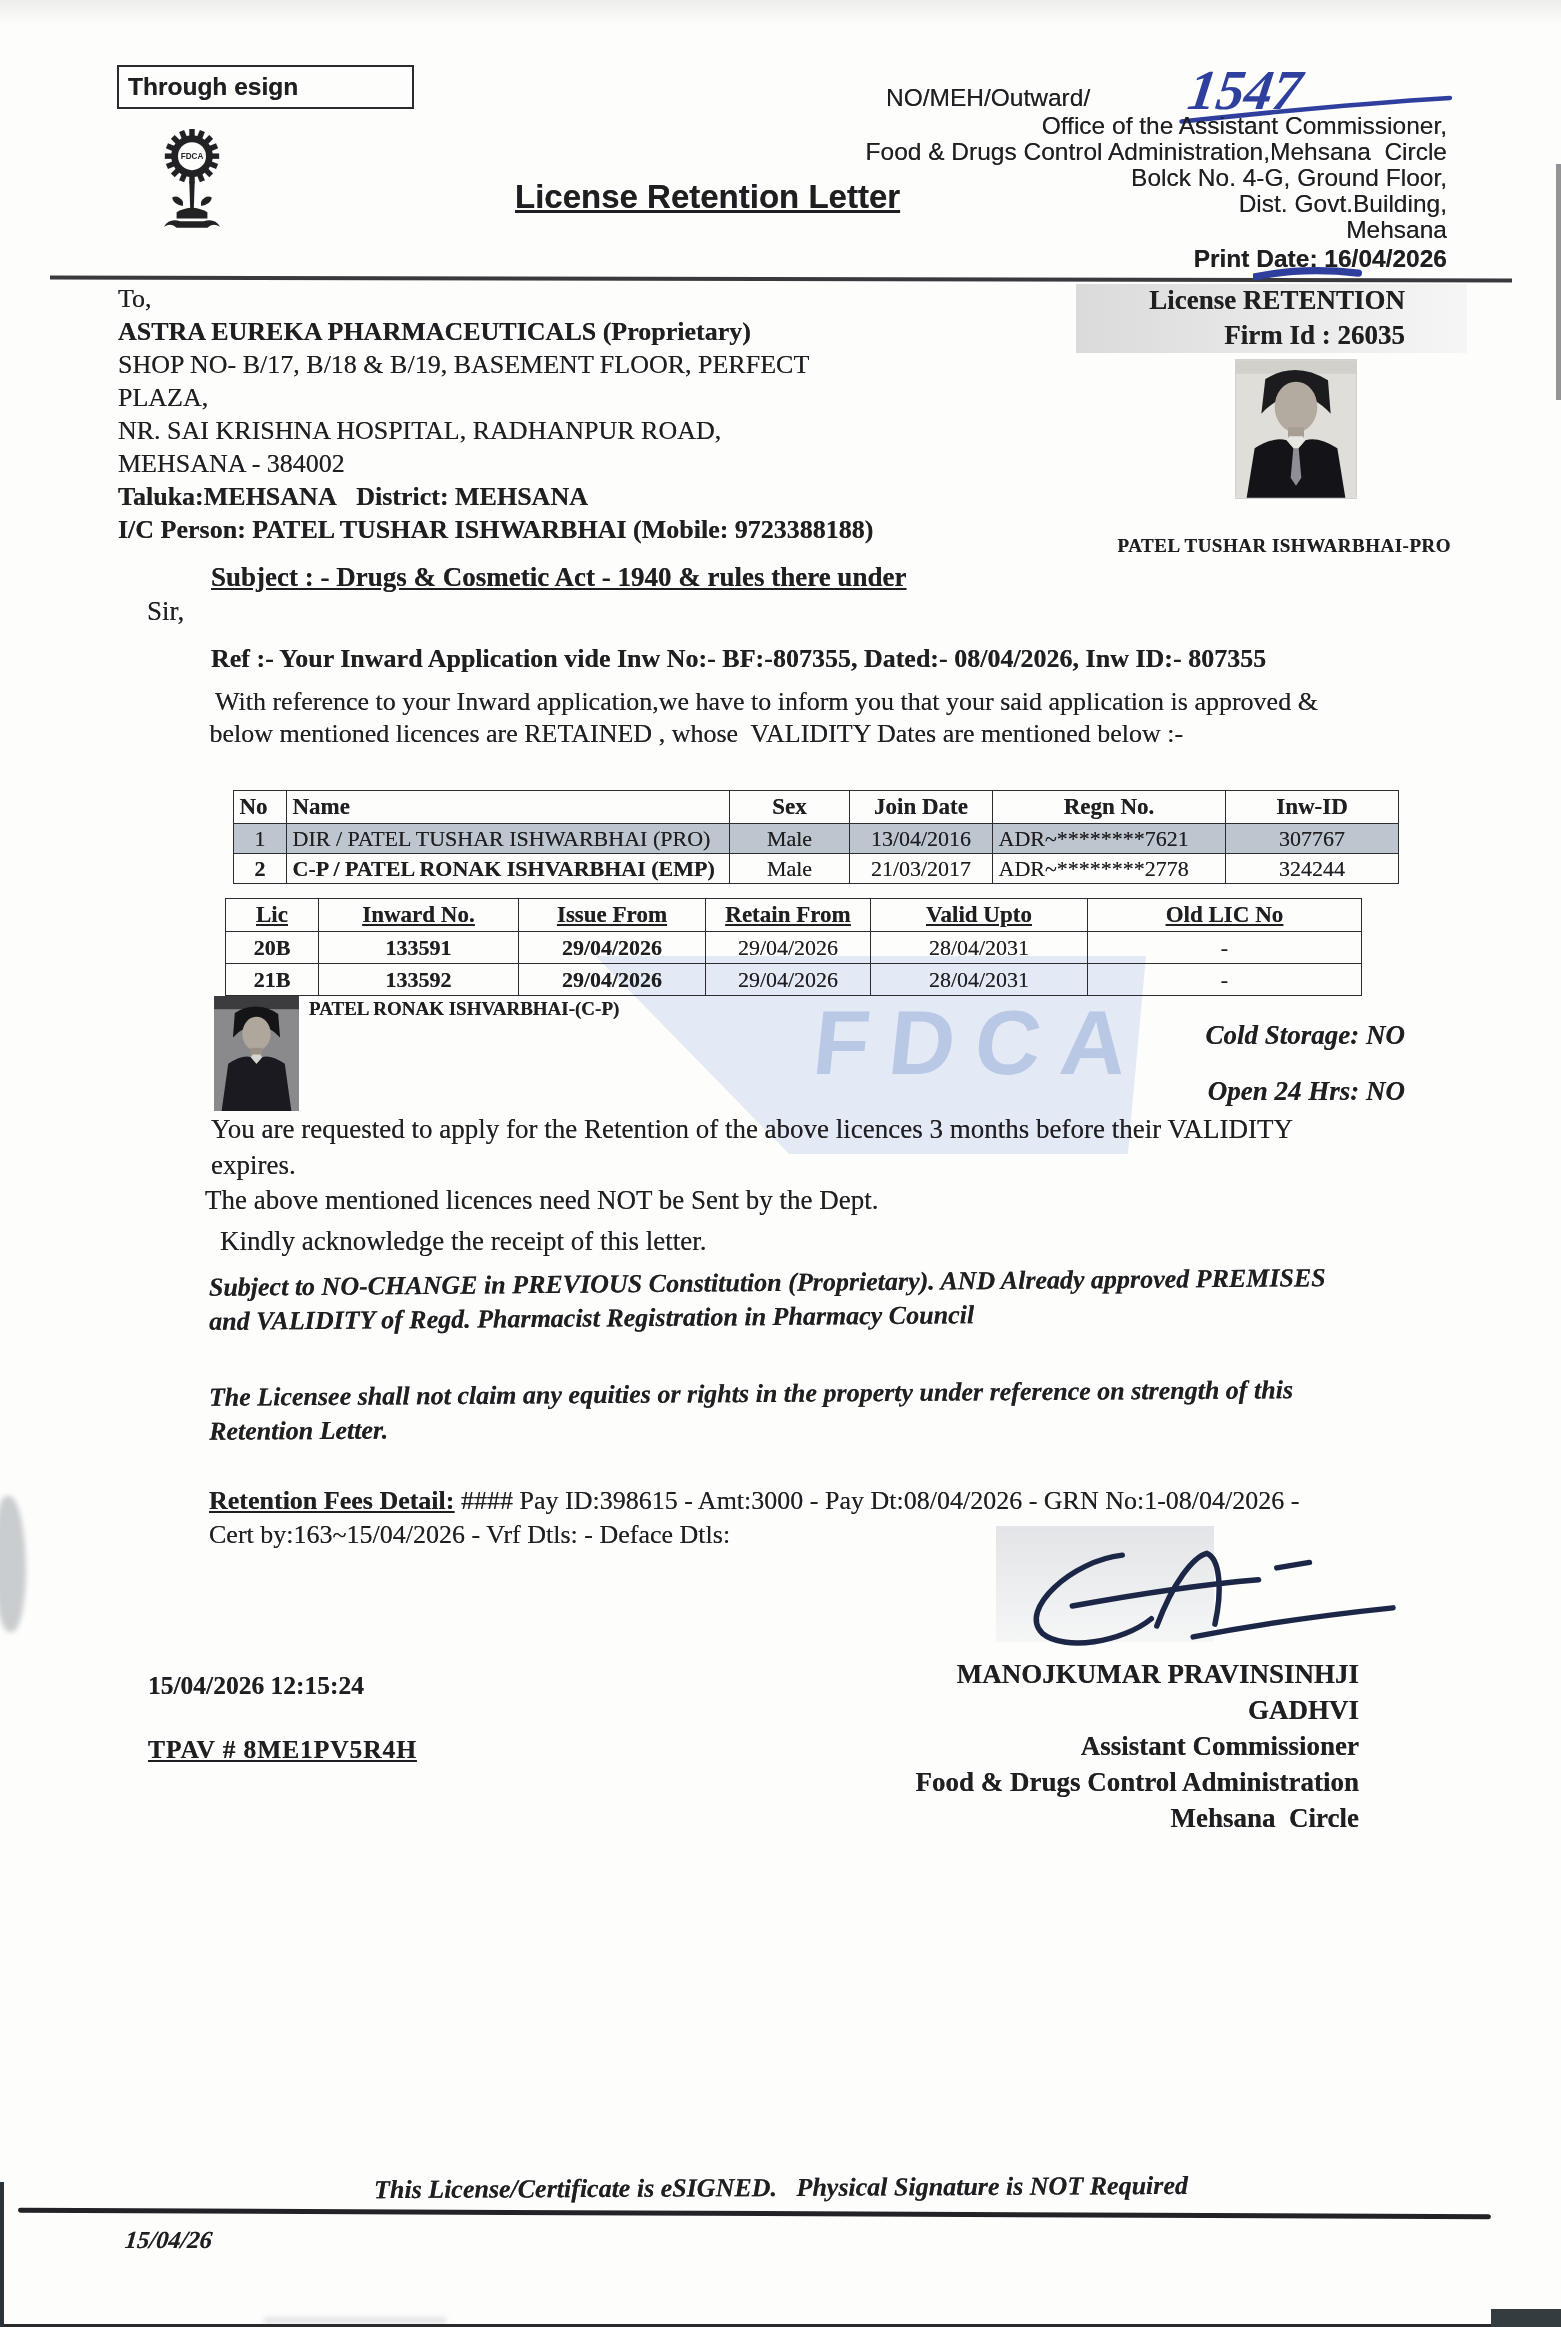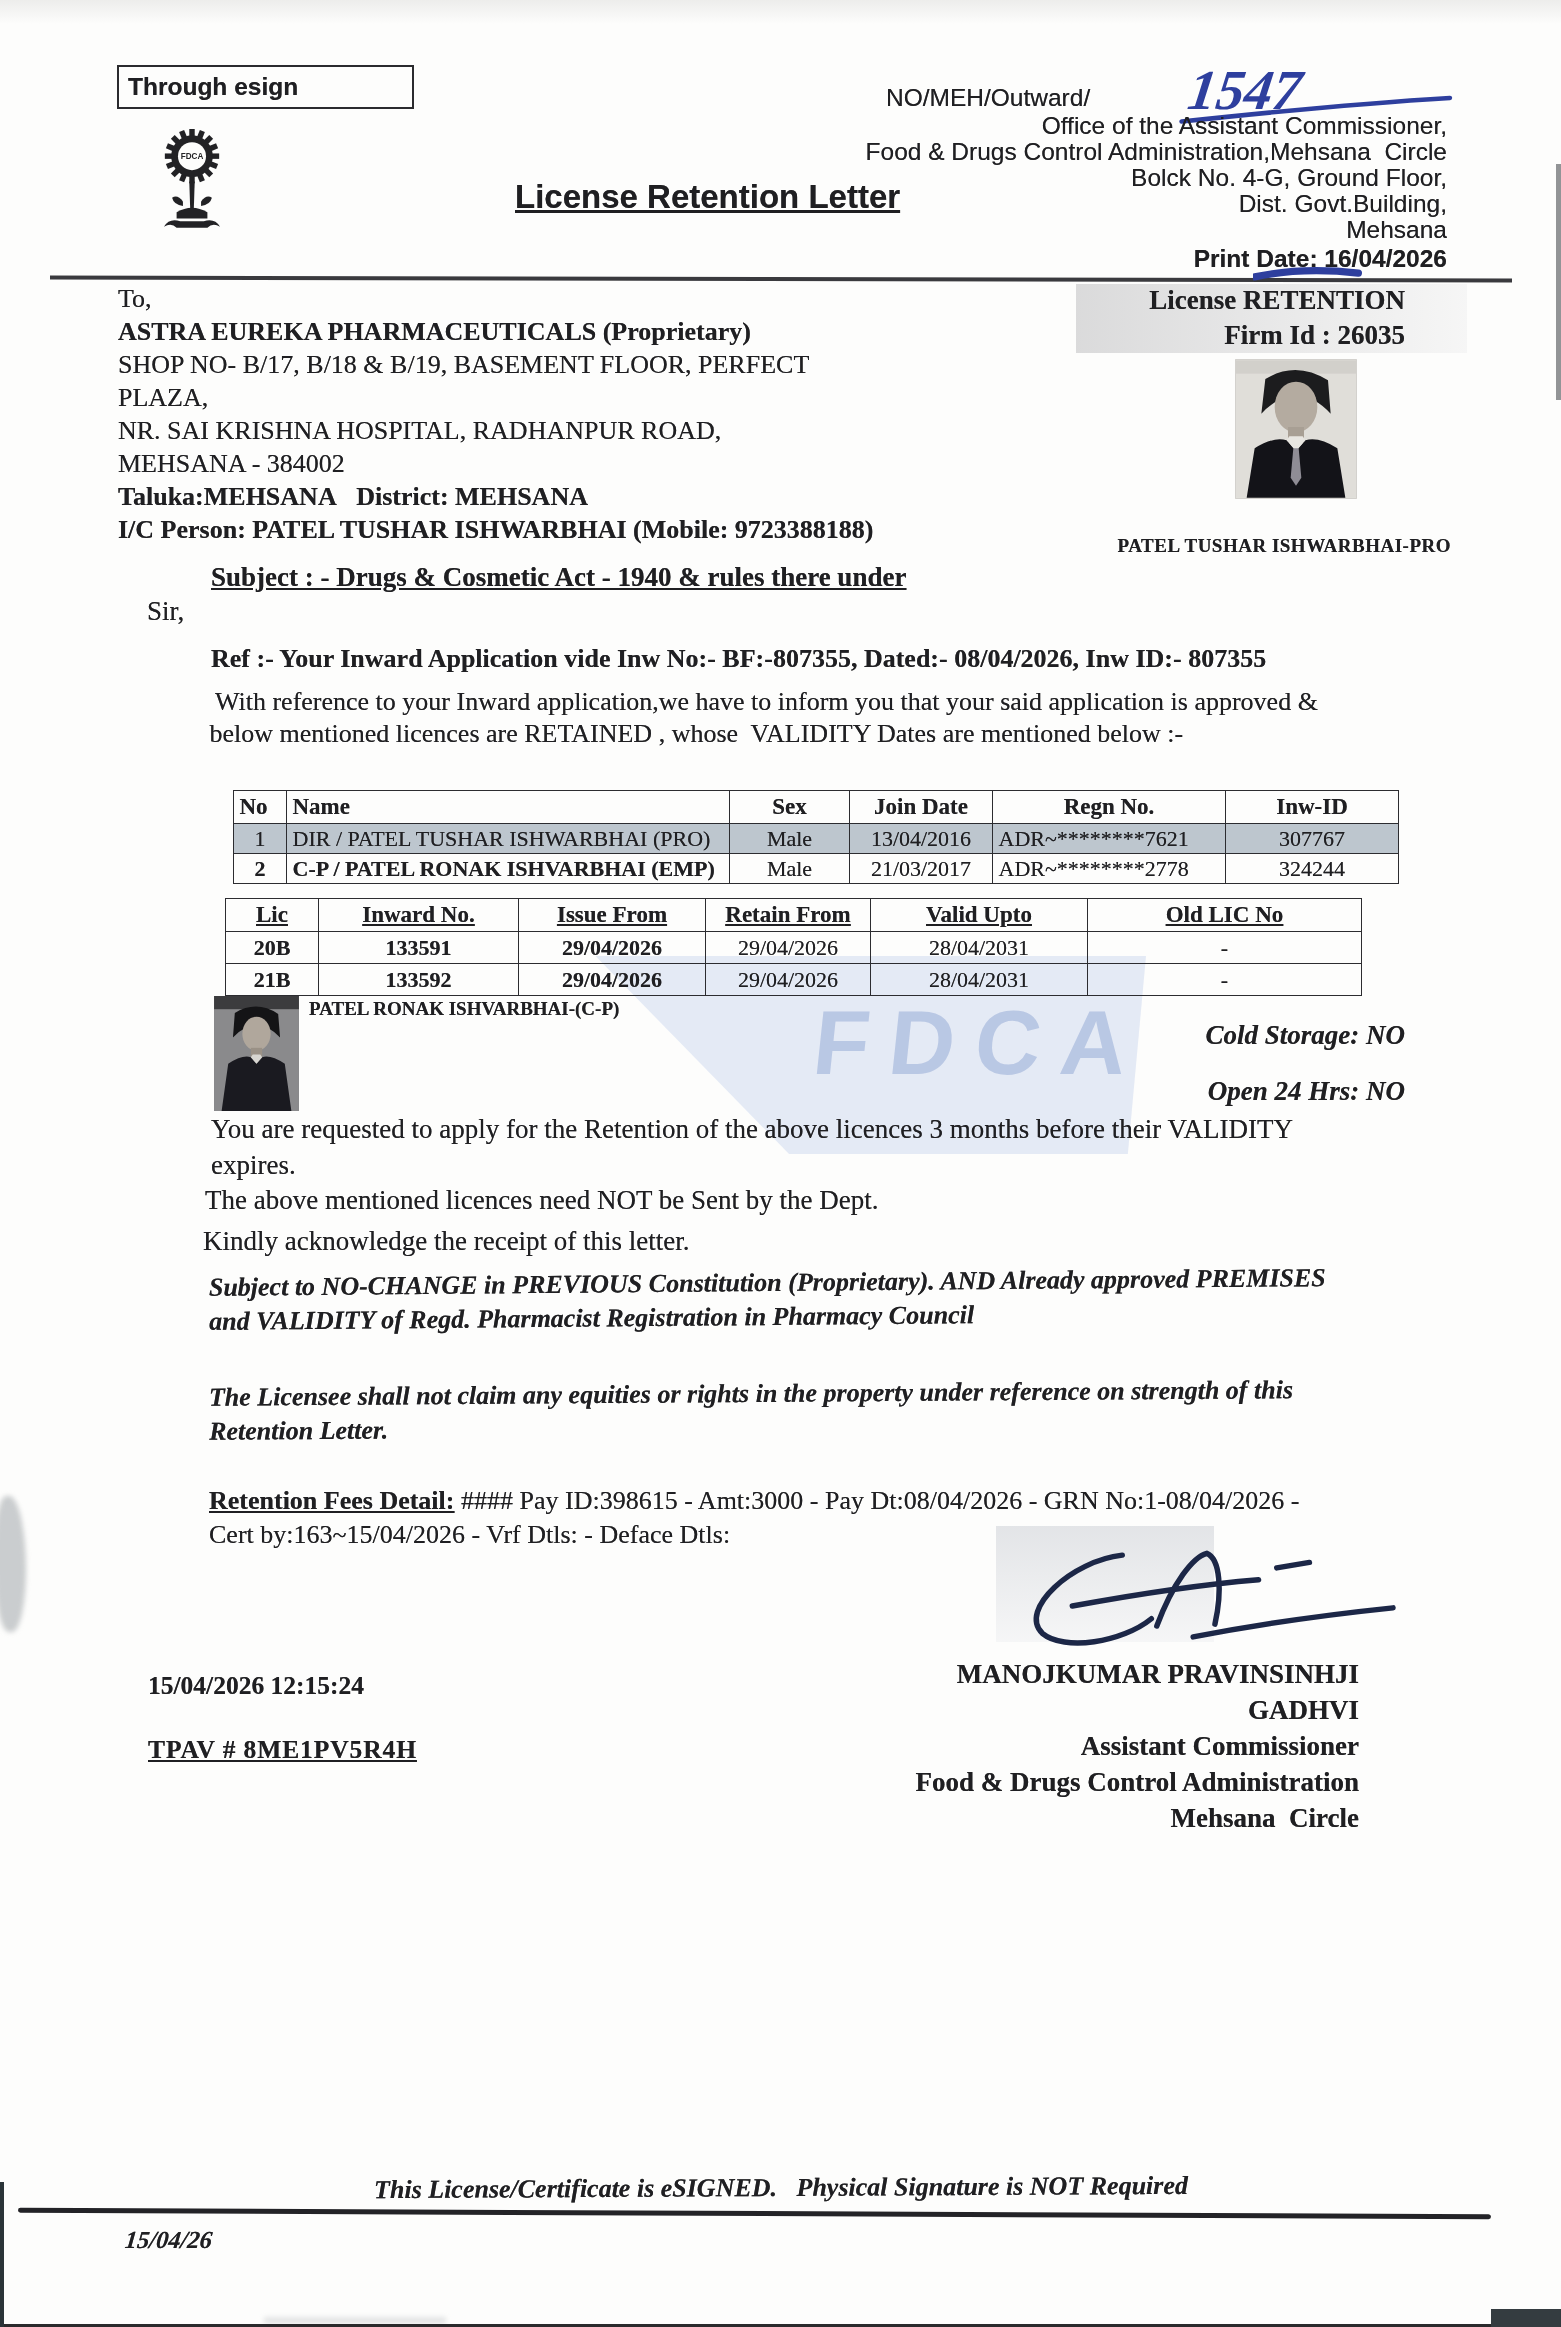--- a/index.html
+++ b/index.html
@@ -215,21 +215,21 @@
   <div class="abs b soft" style="left:309px;top:998px;font-size:19px;"><span>PATEL RONAK ISHVARBHAI-(C-P)</span></div>
 
   <div class="abs b i rightcol soft" style="left:1000px;top:1020px;width:405px;font-size:27px;"><span>Cold Storage: NO</span></div>
   <div class="abs b i rightcol soft" style="left:1000px;top:1076px;width:405px;font-size:27px;"><span>Open 24 Hrs: NO</span></div>
 
   <div class="abs soft" style="left:211px;top:1111px;font-size:27px;line-height:36px;">
     <div>You are requested to apply for the Retention of the above licences 3 months before their VALIDITY</div>
     <div>expires.</div>
   </div>
   <div class="abs soft" style="left:205px;top:1185px;font-size:27px;"><span>The above mentioned licences need NOT be Sent by the Dept.</span></div>
-  <div class="abs soft" style="left:203px;top:1226px;font-size:27px;"><span>Kindly acknowledge the receipt of this letter.</span></div>
+  <div class="abs soft" style="left:220px;top:1226px;font-size:27px;"><span>Kindly acknowledge the receipt of this letter.</span></div>
 
   <div class="abs b i soft" style="left:209px;top:1266px;font-size:26px;line-height:34px;transform:rotate(-0.5deg);">
     <div>Subject to NO-CHANGE in PREVIOUS Constitution (Proprietary). AND Already approved PREMISES</div>
     <div>and VALIDITY of Regd. Pharmacist Registration in Pharmacy Council</div>
   </div>
   <div class="abs b i soft" style="left:209px;top:1377px;font-size:26px;line-height:34px;transform:rotate(-0.4deg);">
     <div>The Licensee shall not claim any equities or rights in the property under reference on strength of this</div>
     <div>Retention Letter.</div>
   </div>
 

